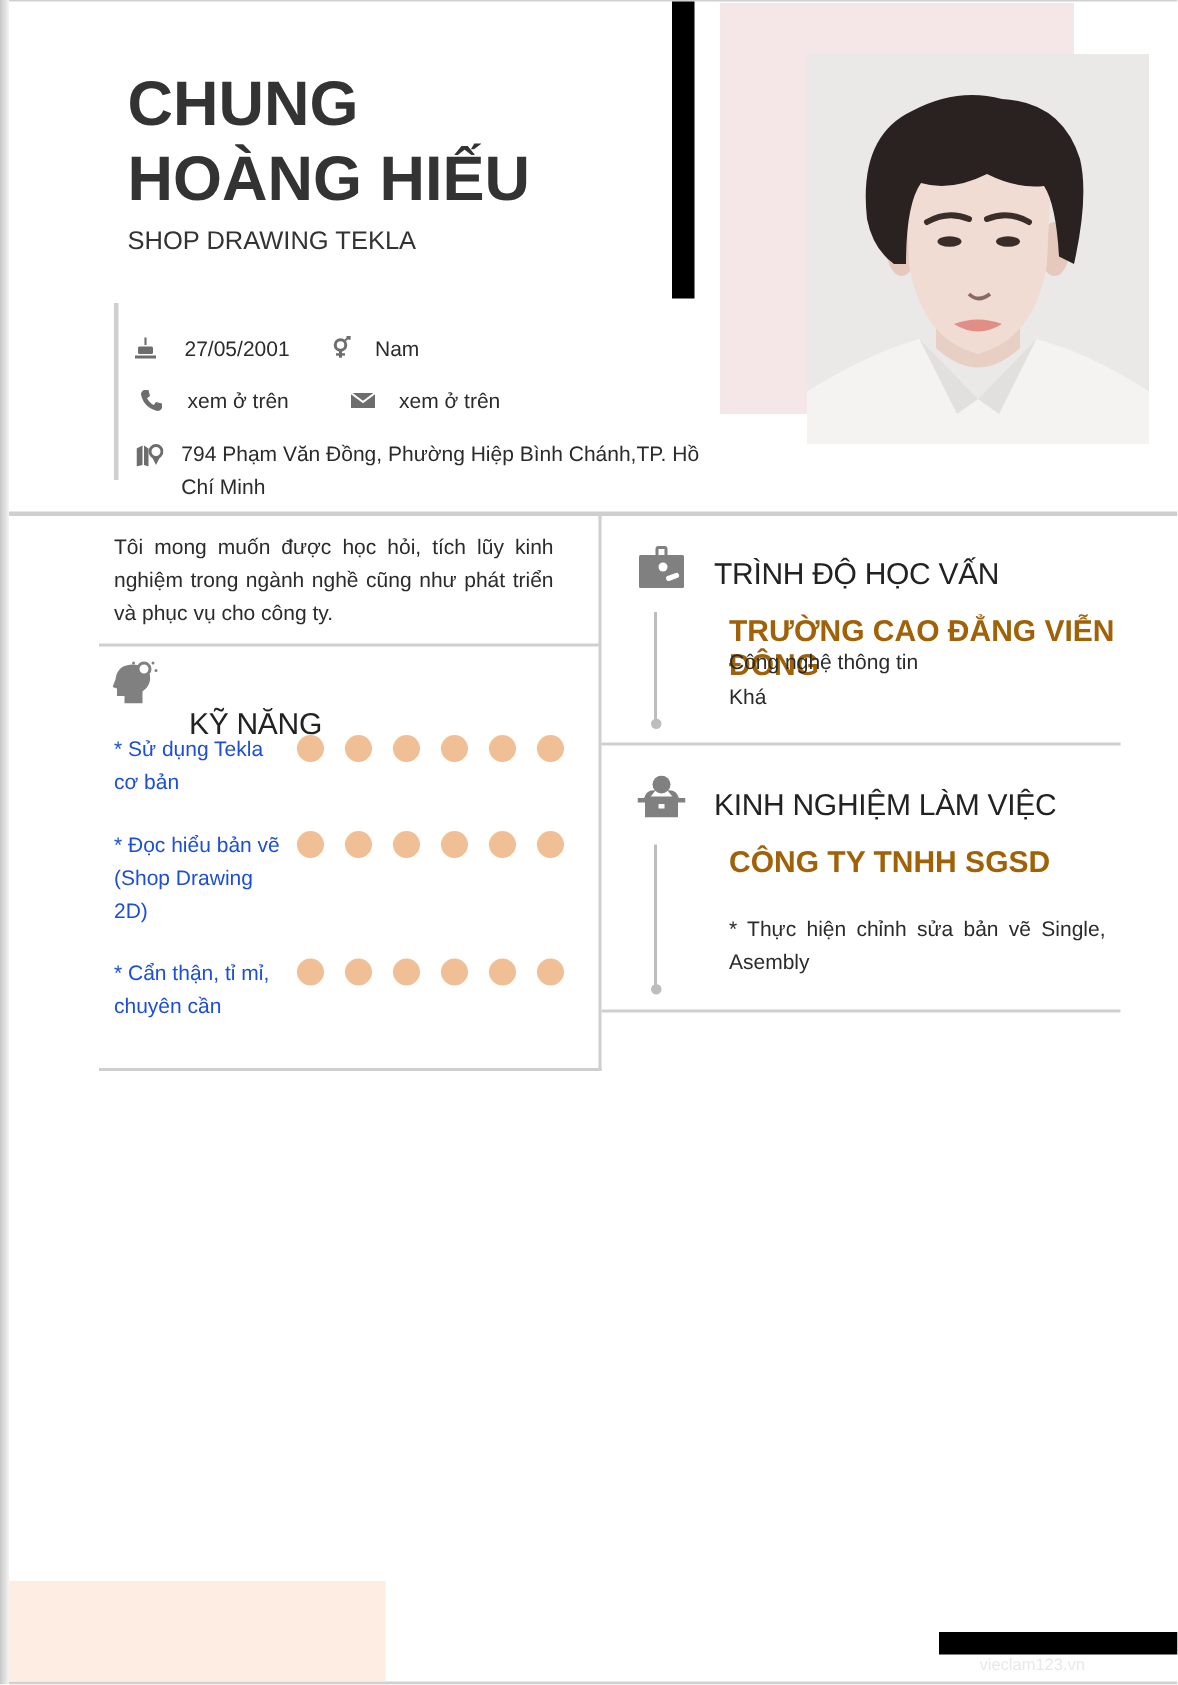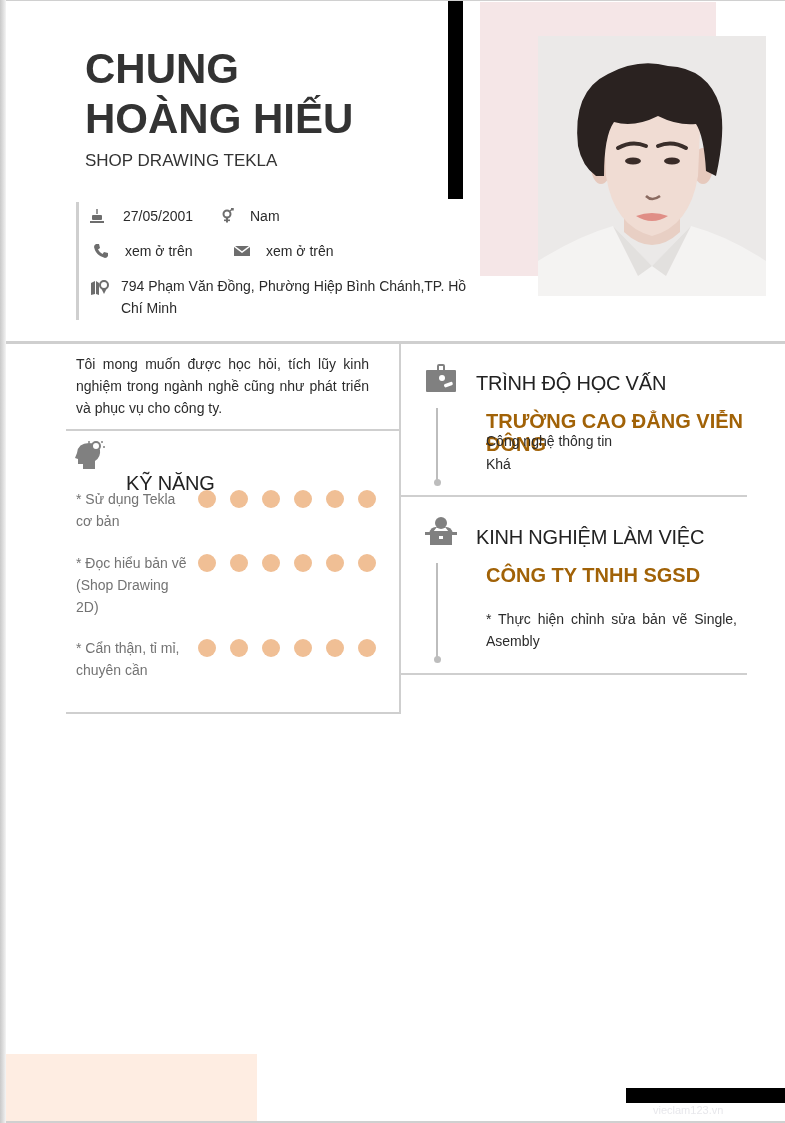--- a/index.html
+++ b/index.html
@@ -12,37 +12,37 @@
     .bottom-border { position: absolute; left: 6px; top: 1121px; width: 779px; height: 2px; background: #d0d0d0; }
 
     .pink-block { position: absolute; left: 480px; top: 2px; width: 236px; height: 274px; background: #f5e6e7; }
     .black-bar { position: absolute; left: 448px; top: 1px; width: 15px; height: 198px; background: #000; }
     .photo { position: absolute; left: 538px; top: 36px; width: 228px; height: 260px; background: #e9e7e6; overflow: hidden; }
 
     .name { position: absolute; left: 85px; top: 44px; width: 350px; font-size: 42px; line-height: 50px; font-weight: bold; color: #333; letter-spacing: 0px; }
     .job-title { position: absolute; left: 85px; top: 151px; font-size: 17px; color: #333; font-weight: normal; }
 
     .contact { position: absolute; left: 76px; top: 202px; width: 420px; height: 118px; border-left: 3px solid #cfcfcf; }
-    .contact-row { position: absolute; display: flex; align-items: flex-start; font-size: 14px; color: #2b2b2b; line-height: 22px; }
+    .contact-row { position: absolute; display: flex; align-items: flex-start; font-size: 14px; color: #2b2b2b; line-height: 22px; margin-top: 16px; }
     .contact-row .ic { width: 20px; height: 22px; display: flex; align-items: center; justify-content: flex-start; margin-right: 14px; color: #6d6d6d; }
     .contact-row .ic svg { display: block; }
 
     .divider-h { position: absolute; left: 6px; top: 341px; width: 779px; height: 3px; background: #cfcfcf; }
 
     .objective { position: absolute; left: 76px; top: 353px; width: 293px; font-size: 14px; line-height: 22px; text-align: justify; color: #2b2b2b; }
 
     .vline-mid { position: absolute; left: 399px; top: 343px; width: 2px; height: 371px; background: #cfcfcf; }
     .skills-top-line { position: absolute; left: 66px; top: 429px; width: 334px; height: 2px; background: #cfcfcf; }
     .skills-bottom-line { position: absolute; left: 66px; top: 712px; width: 335px; height: 2px; background: #cfcfcf; }
 
     .sec-title { position: absolute; font-size: 20px; color: #222; font-weight: normal; letter-spacing: -0.2px; }
     .sec-icon { position: absolute; color: #7a7a7a; }
 
     .skill-row { position: absolute; left: 76px; width: 310px; }
-    .skill-label { position: absolute; left: 0; top: 0; width: 118px; font-size: 14px; line-height: 22px; color: #737373; }
+    .skill-label { position: absolute; left: 0; top: 0; width: 118px; font-size: 14px; line-height: 22px; color: #1d4ed8; }
     .dots { position: absolute; left: 122px; top: 2px; display: flex; }
     .dot { width: 18px; height: 18px; border-radius: 50%; background: #f0bf95; margin-right: 14px; }
 
     .timeline { position: absolute; width: 2px; background: #bdbdbd; }
     .timeline-dot { position: absolute; width: 7px; height: 7px; border-radius: 50%; background: #bdbdbd; }
     .right-line { position: absolute; left: 401px; height: 2px; width: 346px; background: #cfcfcf; }
 
     .entry-title { position: absolute; font-size: 20px; font-weight: bold; color: #a16207; }
     .entry-line { position: absolute; font-size: 14px; color: #2b2b2b; line-height: 22px; }
 

